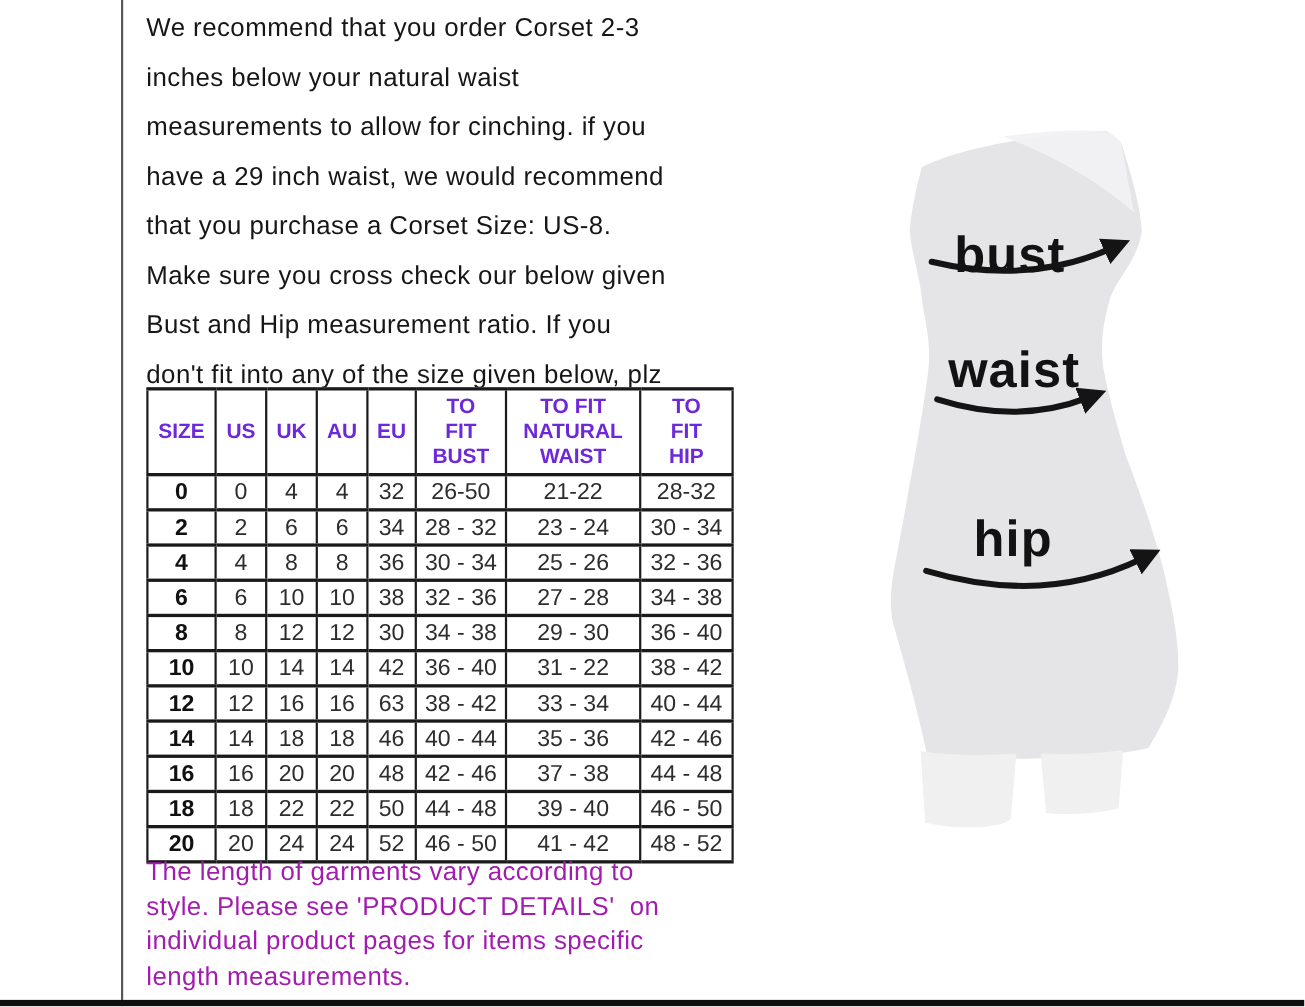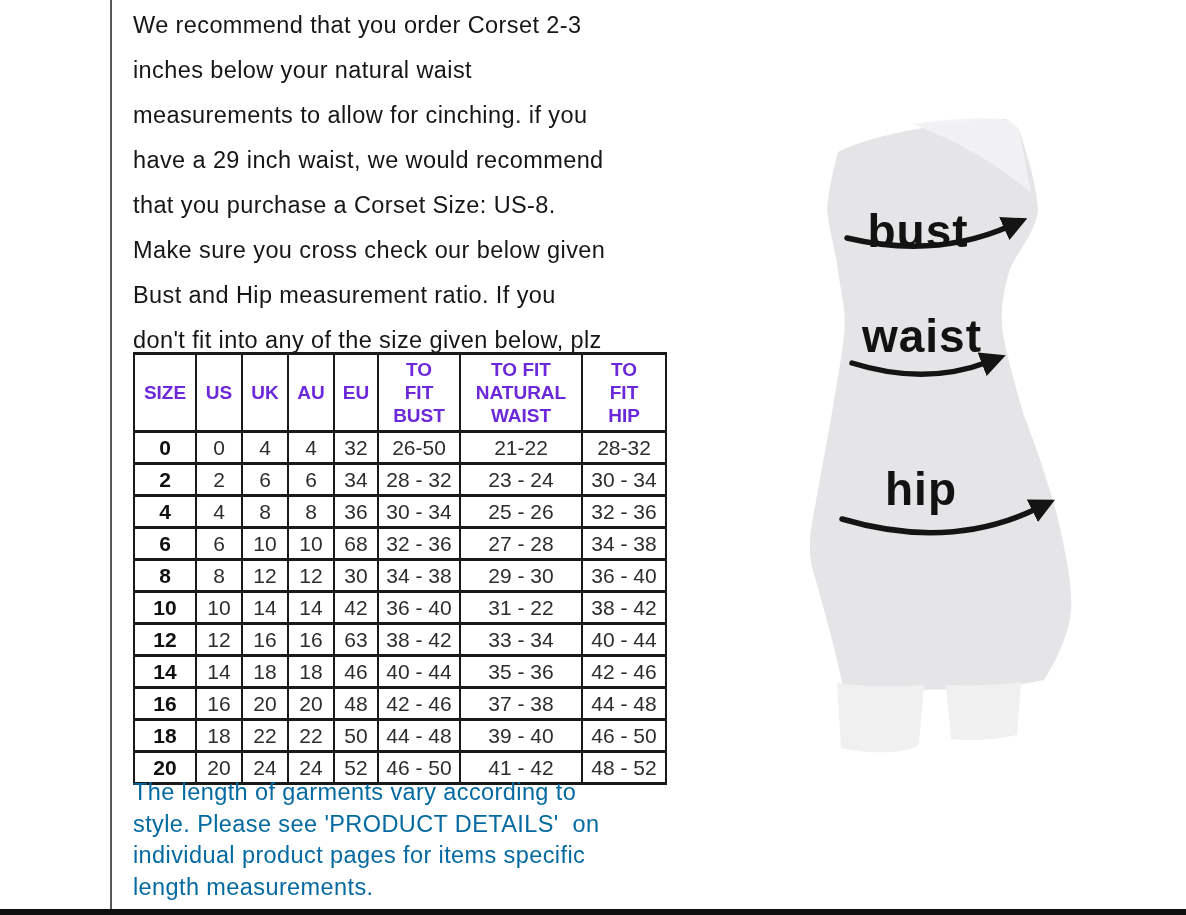--- a/index.html
+++ b/index.html
@@ -10,21 +10,21 @@
   .left-rule { position:absolute; left:110px; top:0; width:2px; height:915px; background:#585858; }
   .bottom-bar { position:absolute; left:0; bottom:0; width:1186px; height:6px; background:#0f0f0f; }
   .intro {
     position:absolute; left:133px; top:3px; width:560px; margin:0;
     font-size:23.5px; line-height:45px; letter-spacing:0.4px;
     white-space:pre-wrap; color:#161616;
   }
   .footer {
     position:absolute; left:133px; top:777px; width:570px; margin:0;
     font-size:23.5px; line-height:31.5px; letter-spacing:0.4px;
-    white-space:pre-wrap; color:#0369a1;
+    white-space:pre-wrap; color:#a21caf;
   }
   table.size-table {
     position:absolute; left:133px; top:352px;
     border-collapse:collapse; table-layout:fixed; width:532px;
     background:#ffffff;
   }
   .size-table th, .size-table td {
     border:2px solid #1a1a1a; border-top-width:3px; border-bottom-width:3px;
     text-align:center; vertical-align:middle; padding:0; overflow:hidden;
   }
@@ -117,21 +117,21 @@
         <td>36</td>
         <td>30 - 34</td>
         <td>25 - 26</td>
         <td>32 - 36</td>
       </tr>
       <tr>
         <td>6</td>
         <td>6</td>
         <td>10</td>
         <td>10</td>
-        <td>68</td>
+        <td>38</td>
         <td>32 - 36</td>
         <td>27 - 28</td>
         <td>34 - 38</td>
       </tr>
       <tr>
         <td>8</td>
         <td>8</td>
         <td>12</td>
         <td>12</td>
         <td>30</td>

